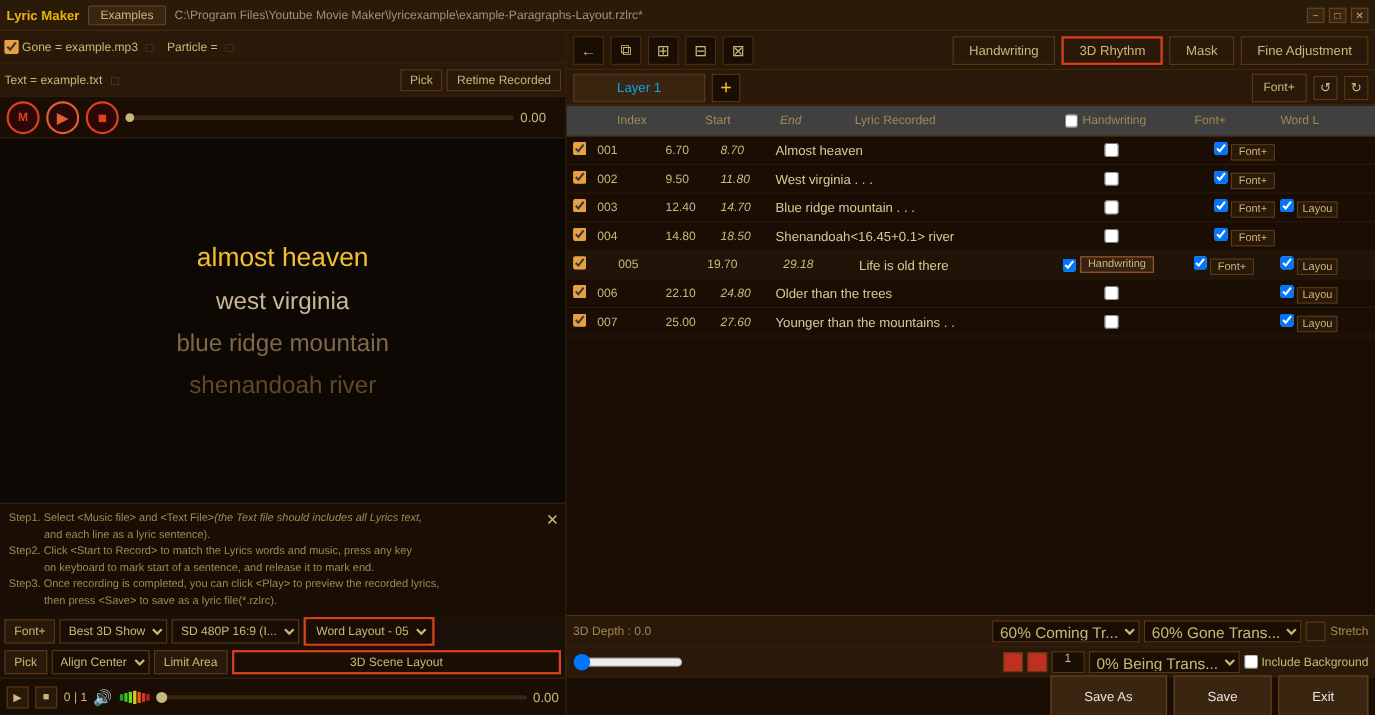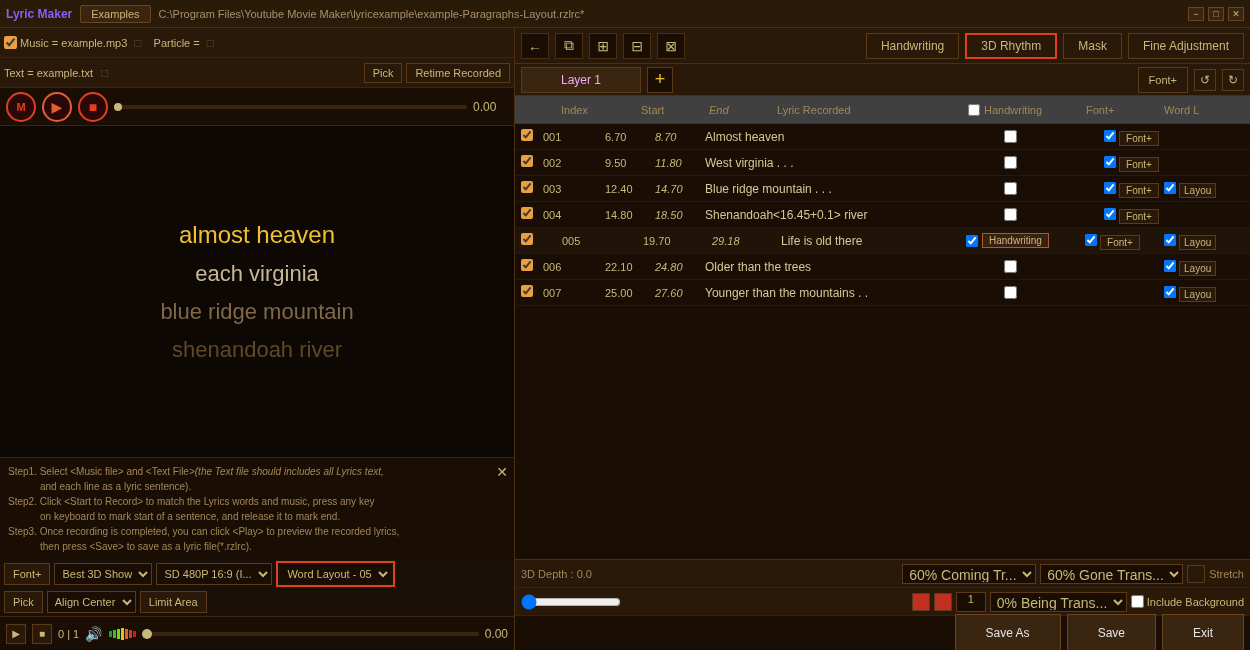--- a/index.html
+++ b/index.html
@@ -17,21 +17,21 @@
     #title-bar {
       display: flex;
       align-items: center;
       background: #2a1a08;
       height: 28px;
       border-bottom: 1px solid #4a3010;
       padding: 0 6px;
       gap: 8px;
     }
     #title-bar .app-title {
-      color: #8b5cf6;
+      color: #eab308;
       font-weight: bold;
       font-size: 12px;
     }
     #title-bar .examples-btn {
       background: #3a2510;
       border: 1px solid #6a4520;
       color: #c8b87a;
       padding: 2px 10px;
       font-size: 11px;
       cursor: pointer;
@@ -317,21 +317,21 @@
       align-items: center;
       background: #2a1808;
       border-bottom: 1px solid #4a3010;
       padding: 3px 6px;
       gap: 6px;
       height: 32px;
     }
     #layer-name {
       background: #3a2510;
       border: 1px solid #5a3a18;
-      color: #f0abfc;
+      color: #0ea5e9;
       font-size: 12px;
       padding: 2px 16px;
       height: 26px;
       display: flex;
       align-items: center;
       min-width: 120px;
       justify-content: center;
       text-align: center;
     }
     .layer-add {
@@ -527,21 +527,21 @@
   </div>
 </div>
 
 <div id="main">
 
   <div id="left-panel">
 
     <div class="ctrl-row">
       <div class="checkbox-item">
         <input type="checkbox" checked="" style="">
-        <span class="label-text">Music = example.mp3</span>
+        <span class="label-text">Gone = example.mp3</span>
         <span style="margin-left:4px; color:#5a4a38;">□</span>
       </div>
       <div class="checkbox-item" style="margin-left:8px;">
         <span class="label-text">Particle =</span>
         <span style="margin-left:4px; color:#5a4a38;">□</span>
       </div>
     </div>
 
     <div class="ctrl-row">
       <span class="label-text">Text = example.txt</span>
@@ -556,21 +556,21 @@
       <div class="transport-btn btn-play">▶</div>
       <div class="transport-btn btn-stop">■</div>
       <div class="transport-slider">
         <div style="width:8px;height:8px;background:#c8b87a;border-radius:50%;position:absolute;top:-2px;left:0;"></div>
       </div>
       <span class="transport-time">0.00</span>
     </div>
 
     <div id="preview">
       <div class="lyric-line line-active">almost heaven</div>
-      <div class="lyric-line line-secondary">each virginia</div>
+      <div class="lyric-line line-secondary">west virginia</div>
       <div class="lyric-line line-tertiary">blue ridge mountain</div>
       <div class="lyric-line line-quaternary">shenandoah river</div>
     </div>
 
     <div id="info-box">
       <span id="info-close">✕</span>
       <div>Step1. Select &lt;Music file&gt; and &lt;Text File&gt;<em>(the Text file should includes all Lyrics text,</em></div>
       <div style="padding-left:32px;">and each line as a lyric sentence).</div>
       <div>Step2. Click &lt;Start to Record&gt; to match the Lyrics words and music, press any key</div>
       <div style="padding-left:32px;">on keyboard to mark start of a sentence, and release it to mark end.</div>
@@ -592,20 +592,21 @@
         </select>
       </div>
     </div>
 
     <div class="bottom-row">
       <button class="bottom-btn">Pick</button>
       <select class="bottom-dropdown">
         <option>Align Center</option>
       </select>
       <button class="bottom-btn">Limit Area</button>
+      <button class="scene-btn">3D Scene Layout</button>
     </div>
 
     <div id="playback-bar">
       <div class="pb-btn">▶</div>
       <div class="pb-btn">■</div>
       <span class="pb-counter">
         <span>0</span> | <span>1</span>
       </span>
       <span class="pb-vol">🔊</span>
       <div class="pb-level">

